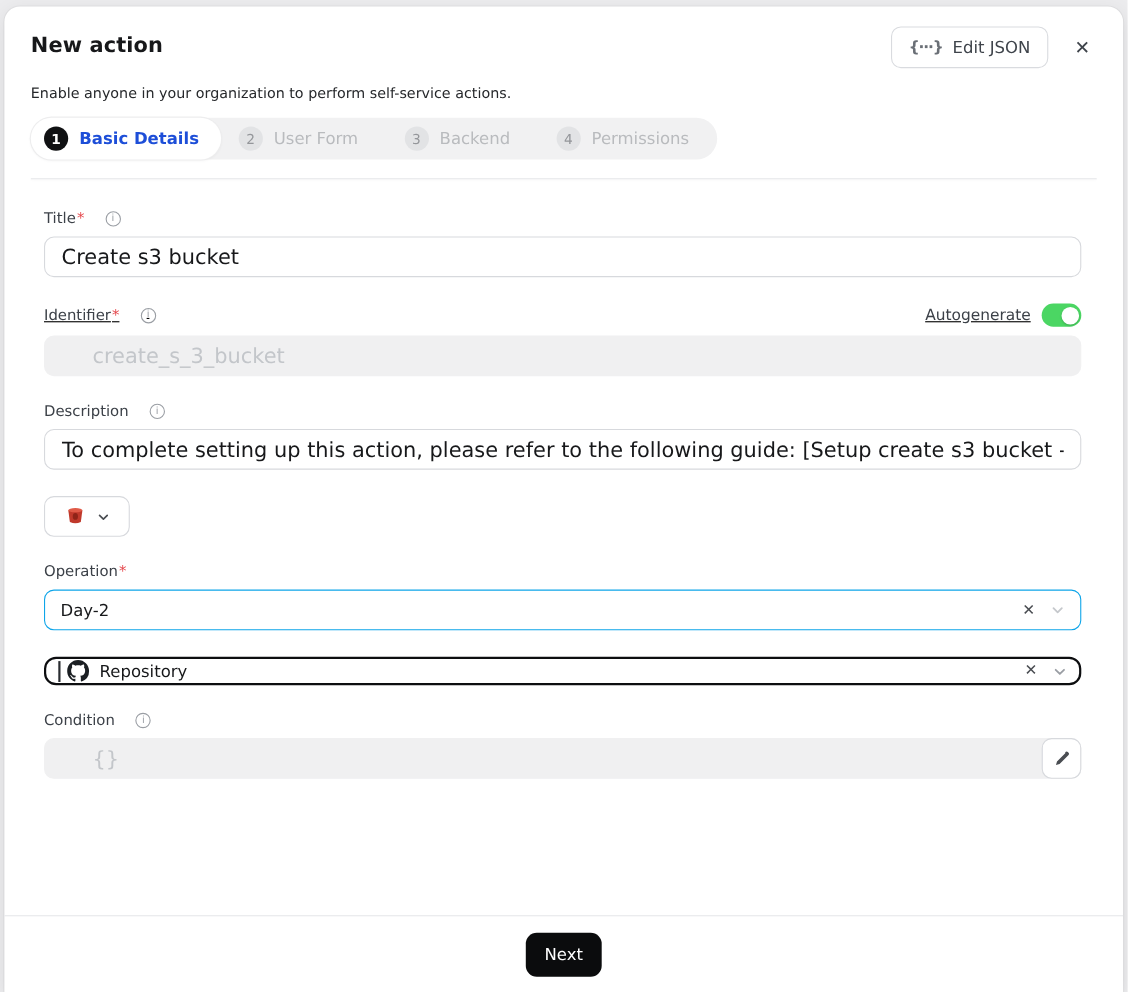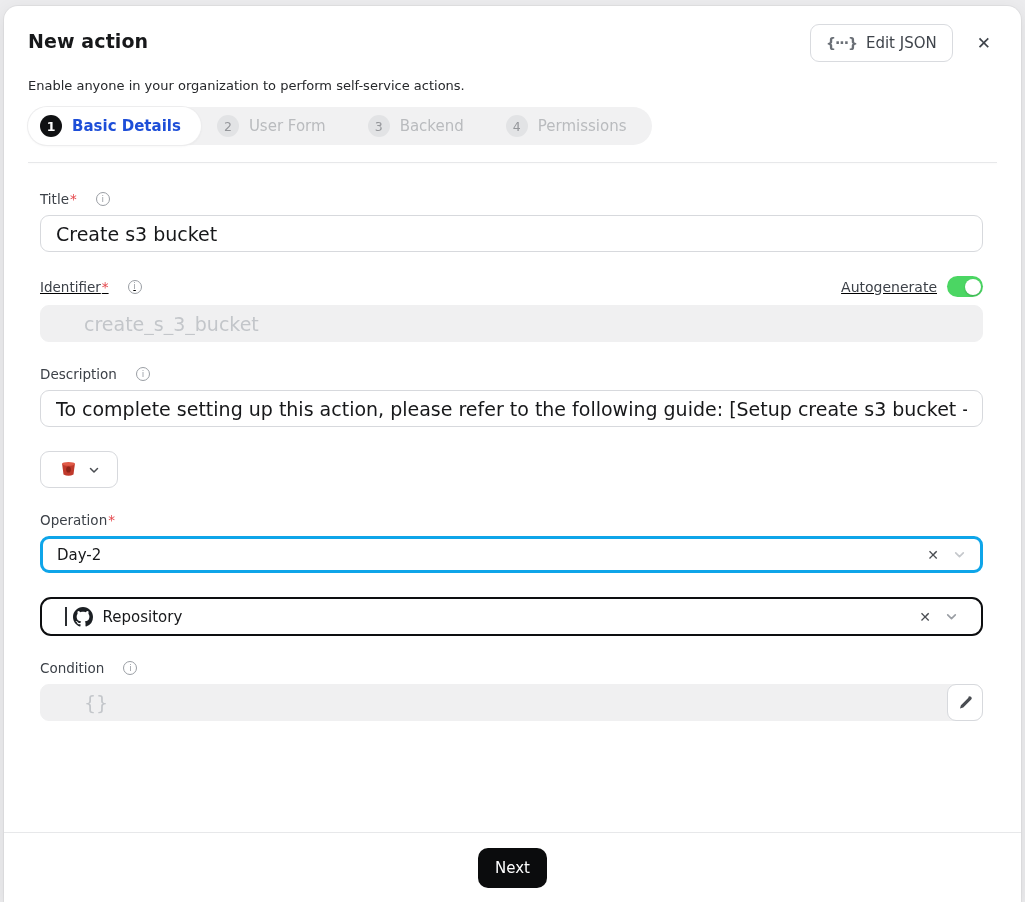--- a/index.html
+++ b/index.html
@@ -61,28 +61,28 @@
   .identifier-head{ display:flex; align-items:center; justify-content:space-between; margin-bottom:8px;text-decoration:underline; }
   .autogen{ display:flex; align-items:center; gap:10px; }
   .autogen-label{ font-size:14px; color:#3c4148; }
   .toggle{ width:36px; height:21px; border-radius:11px; background:#4bd663; position:relative; cursor:pointer; }
   .toggle-knob{ position:absolute; top:2.5px; right:2.5px; width:16px; height:16px; border-radius:50%; background:#fff;
     box-shadow:0 1px 2px rgba(0,0,0,.2); }
 
   .icon-select{ width:78px; height:37px; border:1px solid #d7d9dd; border-radius:9px; background:#fff;
     display:flex; align-items:center; justify-content:center; gap:10px; cursor:pointer; }
 
-  .select-box{ position:relative; height:37px; border:3px solid #0ea5e9; border-radius:9px; background:#fff;
+  .select-box{ position:relative; height:37px; border:1px solid #0ea5e9; border-radius:9px; background:#fff;
     display:flex; align-items:center; padding:0 14px; cursor:pointer; }
   .select-value{ font-size:15px; color:#17181a; }
   .select-right{ margin-left:auto; display:flex; align-items:center; gap:14px; }
   .clear-x{ font-size:14px; color:#4a4d52; cursor:pointer; line-height:1; }
   .chev{ display:flex; align-items:center; }
 
-  .select-box.focused{ border:2px solid #0d0e10; border-radius:11px; height:39px; padding:0 23px; }
+  .select-box.focused{ border:2px solid #0d0e10; border-radius:11px; height:26px; padding:0 11px; }
   .caret-bar{ width:1.5px; height:19px; background:#2a2d31; margin-right:6px; }
   .bp-value{ font-size:15px; color:#17181a; margin-left:10px; }
 
   .condition-row{ position:relative; }
   .edit-btn{ position:absolute; right:0; top:0; width:36px; height:37px; background:#fff;
     border:1px solid #d7d9dd; border-radius:9px; display:flex; align-items:center; justify-content:center; cursor:pointer; }
 
   
   .modal-footer{ border-top:1px solid #e7e8ea; height:70px; display:flex; align-items:center; justify-content:center;
     padding:0 17px; }

